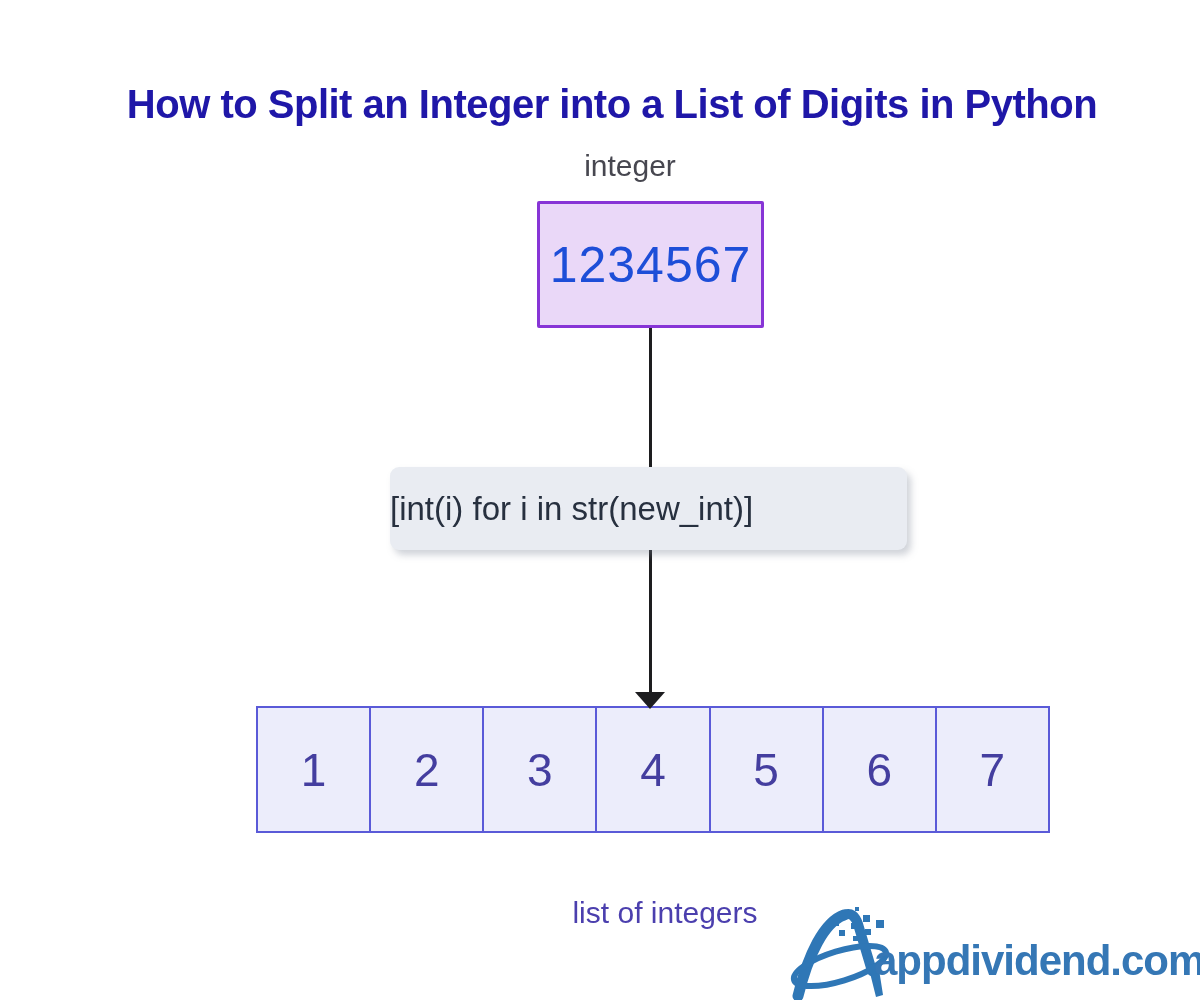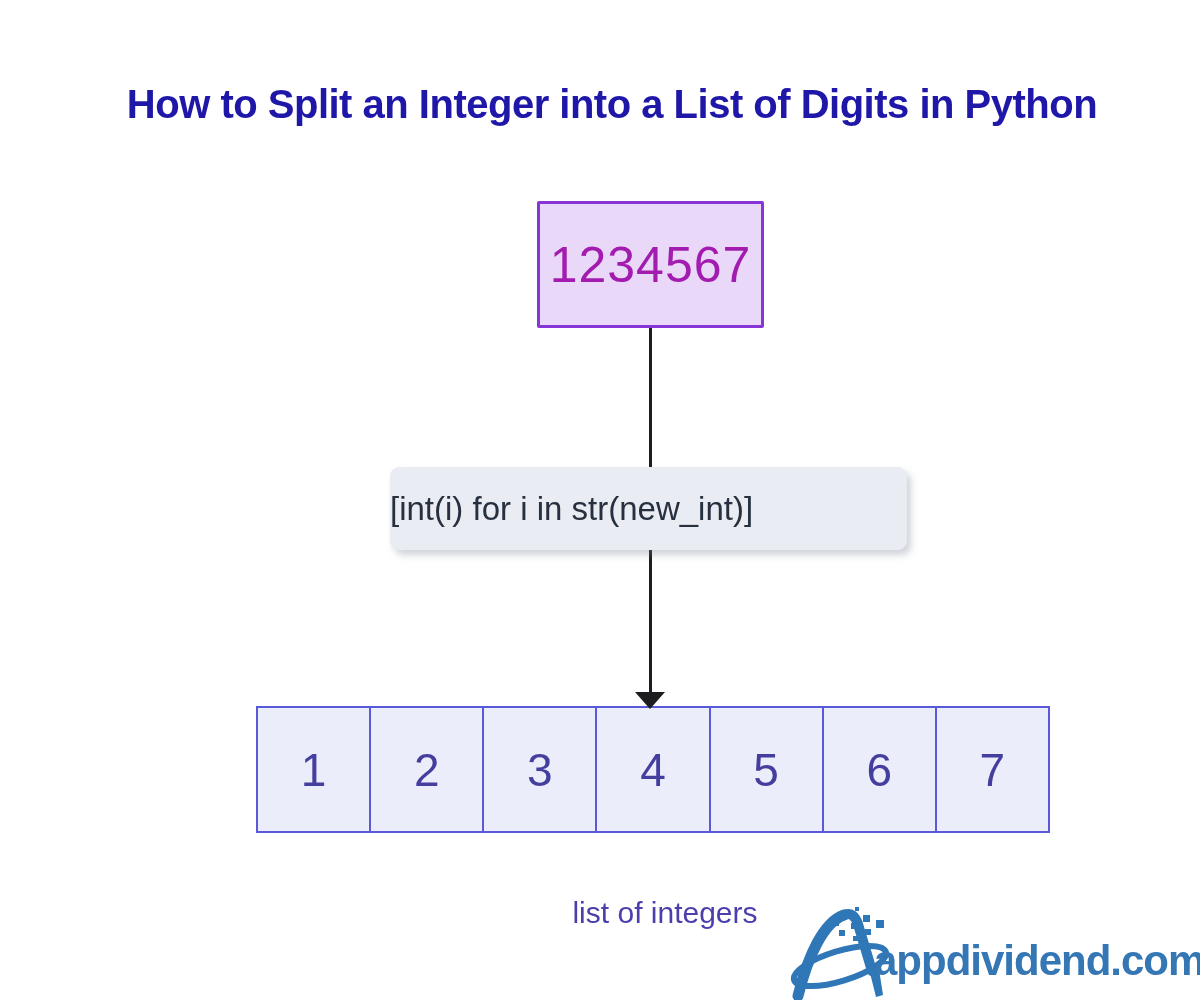--- a/index.html
+++ b/index.html
@@ -51,21 +51,21 @@
     background: #ead8f8;
     border: 3px solid #8735d6;
     border-radius: 2px;
     display: flex;
     align-items: center;
     justify-content: center;
     z-index: 2;
   }
   .integer-value {
     font-size: 50px;
-    color: #a21caf;
+    color: #1d4ed8;
     letter-spacing: 1px;
   }
   .arrow-line {
     position: absolute;
     left: 649px;
     top: 328px;
     width: 3px;
     height: 368px;
     background: #1d1d1f;
     z-index: 1;
@@ -164,20 +164,21 @@
     white-space: nowrap;
   }
 </style>
 </head>
 <body>
 
 <div class="stage">
 
   <h1 class="page-title">How to Split an Integer into a List of Digits in Python</h1>
 
+  <div class="integer-label">integer</div>
 
   <div class="integer-box">
     <span class="integer-value">1234567</span>
   </div>
 
   <div class="arrow-line"></div>
   <div class="arrow-head"></div>
 
   <div class="code-chip">
     <span class="code-text">[int(i) for i in str(new_int)]</span>

